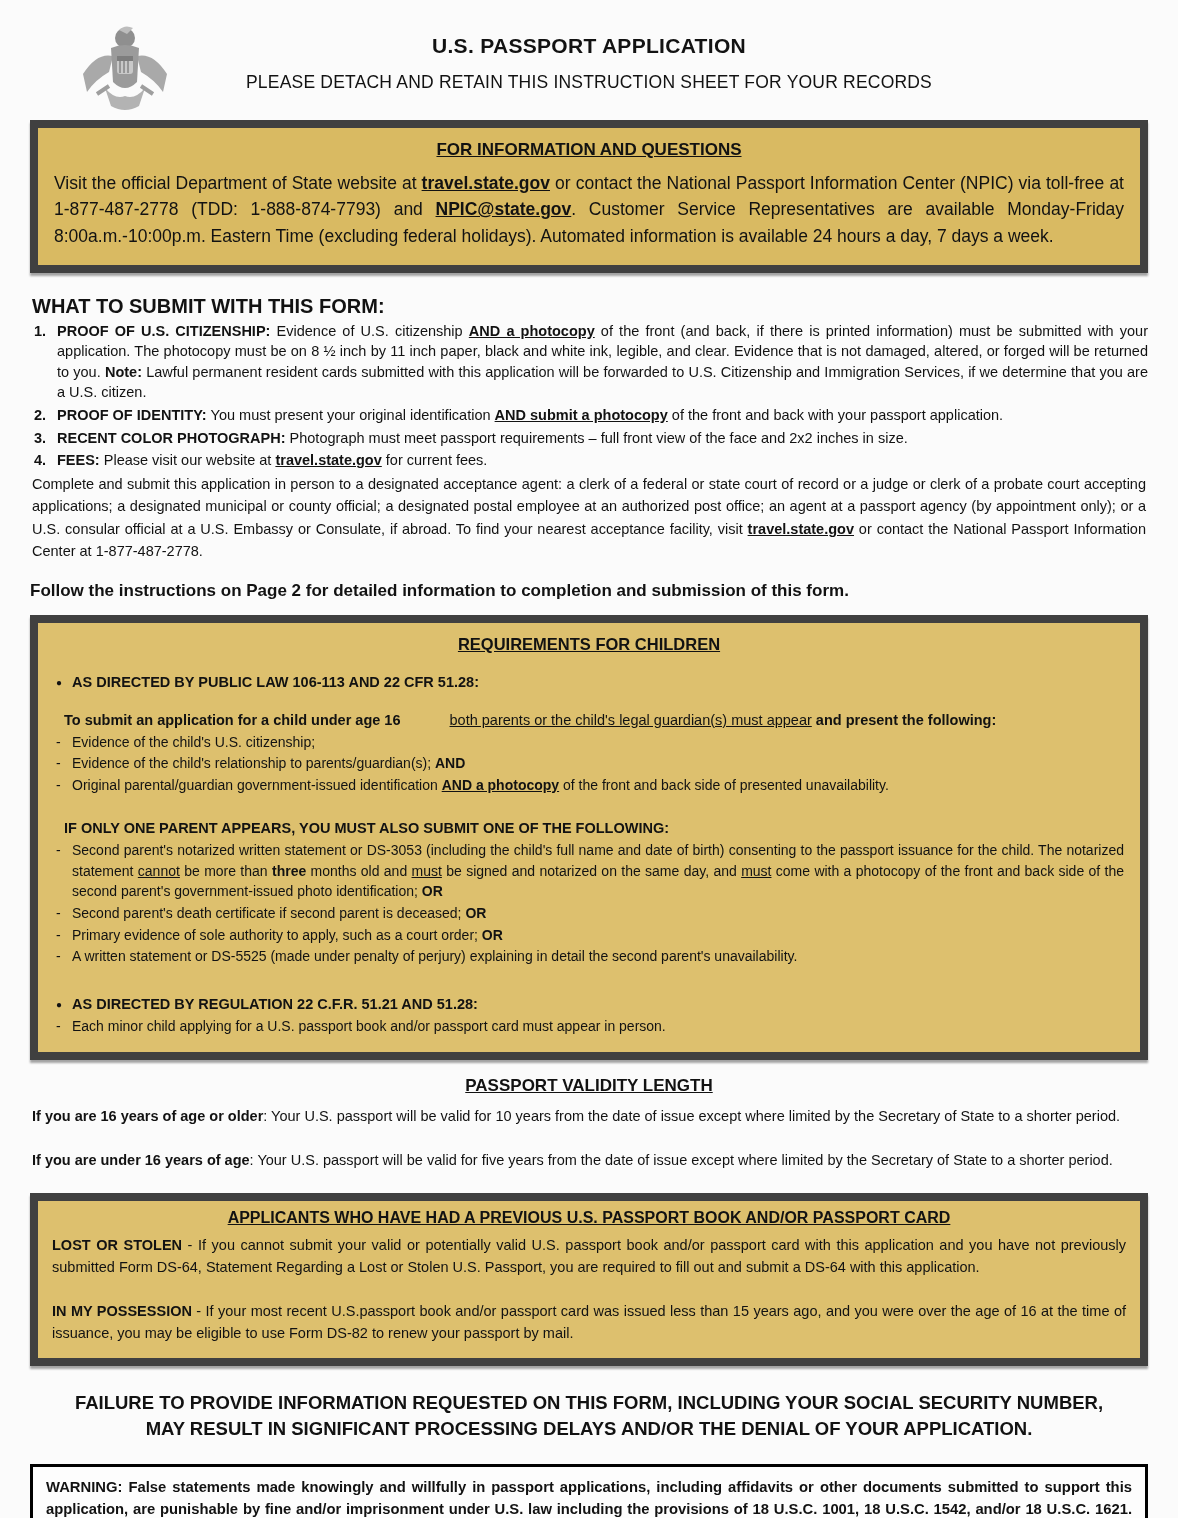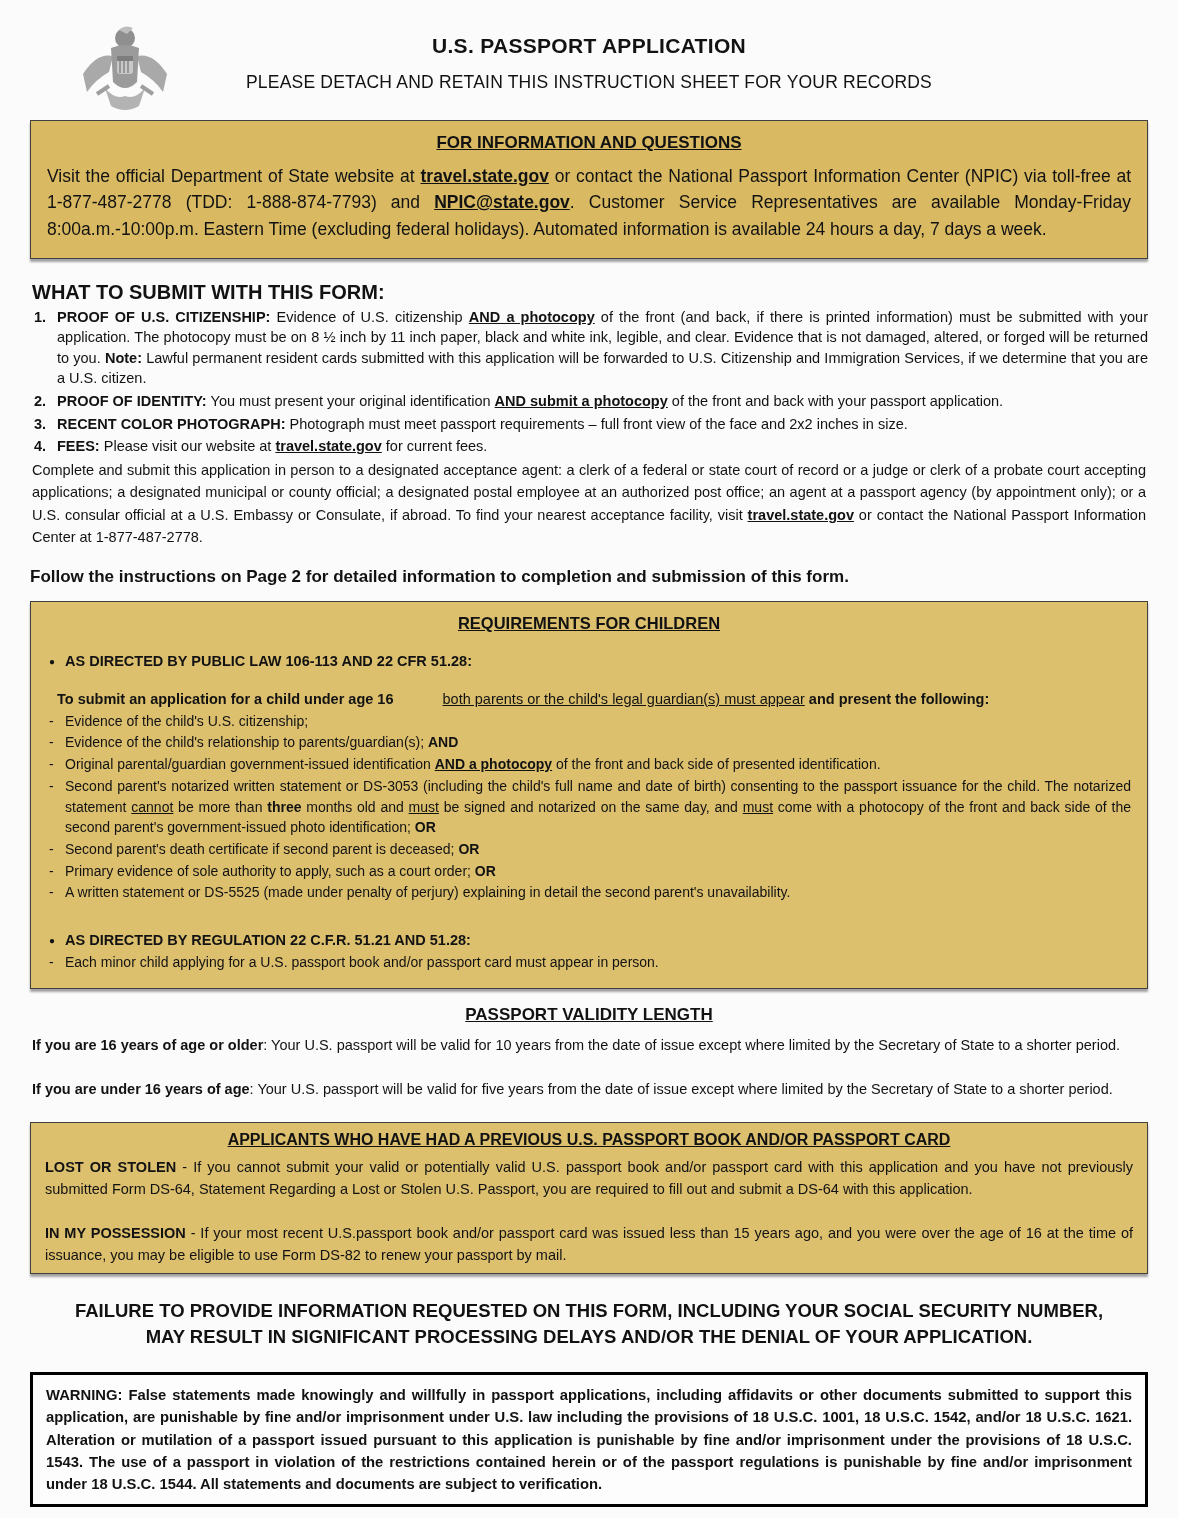--- a/index.html
+++ b/index.html
@@ -13,21 +13,21 @@
 
   
   .hdr { position:relative; height:96px; }
   .eagle { position:absolute; left:45px; top:2px; width:100px; height:92px; }
   .hdr-titles { text-align:center; padding-top:14px; }
   .hdr-title { font-size:21px; font-weight:bold; letter-spacing:.3px; margin:0; }
   .hdr-sub { font-size:17.5px; margin-top:14px; letter-spacing:.2px; }
 
   
   .tanbox {
-    border:1px solid #404040; background:var(--box_tan, #ddc06e);
+    border:8px solid #404040; background:var(--box_tan, #ddc06e);
     box-shadow:0 3px 2px rgba(0,0,0,.35);
     padding:8px 14px 10px 14px; box-sizing:border-box;
   }
   .box-title { text-align:center; font-weight:bold; }
   .box-title span { text-decoration:underline; }
 
   .info-box { margin-top:4px; background:var(--info_tan, #d9ba62); }
   .info-box .box-title { font-size:17px; margin:4px 0 10px 0; }
   .info-body { font-size:17.5px; line-height:1.5; text-align:justify; margin:0 2px 6px 2px; }
 
@@ -48,21 +48,21 @@
   .dash-item { display:flex; gap:9px; font-size:14px; line-height:1.48; margin:1px 0 1px 2px; }
   .dash { flex:none; width:7px; }
   .dash-item .txt { flex:1; text-align:justify; }
   .cb-subhead { font-size:14.5px; font-weight:bold; margin:24px 0 4px 10px; }
   .cb-gap { height:20px; }
 
   .center-head { text-align:center; font-weight:bold; font-size:17px; margin:16px 0 10px 0; }
   .center-head span { text-decoration:underline; }
   .validity-p { font-size:14.5px; line-height:1.5; text-align:justify; margin:0 2px 22px 2px; }
 
-  .prev-box { margin-top:2px; padding:6px 14px 5px 14px; }
+  .prev-box { margin-top:2px; padding:6px 14px 12px 14px; }
   .prev-box .box-title { font-size:16px; margin:2px 0 8px 0; }
   .prev-p { font-size:14.5px; line-height:1.5; text-align:justify; margin:0 0 22px 0; }
   .prev-p:last-child { margin-bottom:2px; }
 
   .failure { text-align:center; font-weight:bold; font-size:18.5px; line-height:1.4; margin:24px 30px 22px 30px; }
 
   .warning-box {
     border:3px solid #000; background:#fdfdfd;
     padding:9px 13px; box-sizing:border-box;
   }
@@ -137,23 +137,24 @@
     <div class="dash-item">
       <span class="dash">-</span>
       <span class="txt"><span>Evidence of the child's U.S. citizenship;</span></span>
     </div>
     <div class="dash-item">
       <span class="dash">-</span>
       <span class="txt"><span>Evidence of the child's relationship to parents/guardian(s); </span><span style="font-weight: bold;">AND</span></span>
     </div>
     <div class="dash-item">
       <span class="dash">-</span>
-      <span class="txt"><span>Original parental/guardian government-issued identification </span><span style="font-weight: bold; text-decoration: underline;">AND a photocopy</span><span> of the front and back side of presented identification.</span></span>
-    </div>
-
+      <span class="txt"><span>Original parental/guardian government-issued identification </span><span style="font-weight: bold; text-decoration: underline;">AND a photocopy</span><span> of the front and back side of presented unavailability.</span></span>
+    </div>
+
+    <div class="cb-subhead">IF ONLY ONE PARENT APPEARS, YOU MUST ALSO SUBMIT ONE OF THE FOLLOWING:</div>
 
     <div class="dash-item">
       <span class="dash">-</span>
       <span class="txt"><span>Second parent's notarized written statement or DS-3053 (including the child's full name and date of birth) consenting to the passport issuance for the child. The notarized statement </span><span style="text-decoration: underline;">cannot</span><span> be more than </span><span style="font-weight: bold;">three</span><span> months old and </span><span style="text-decoration: underline;">must</span><span> be signed and notarized on the same day, and </span><span style="text-decoration: underline;">must</span><span> come with a photocopy of the front and back side of the second parent's government-issued photo identification; </span><span style="font-weight: bold;">OR</span></span>
     </div>
     <div class="dash-item">
       <span class="dash">-</span>
       <span class="txt"><span>Second parent's death certificate if second parent is deceased; </span><span style="font-weight: bold;">OR</span></span>
     </div>
     <div class="dash-item">

